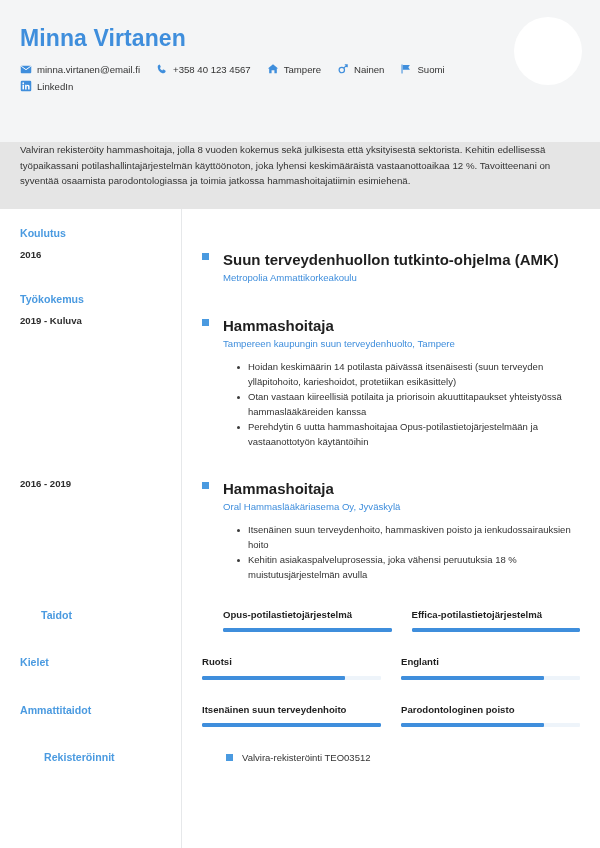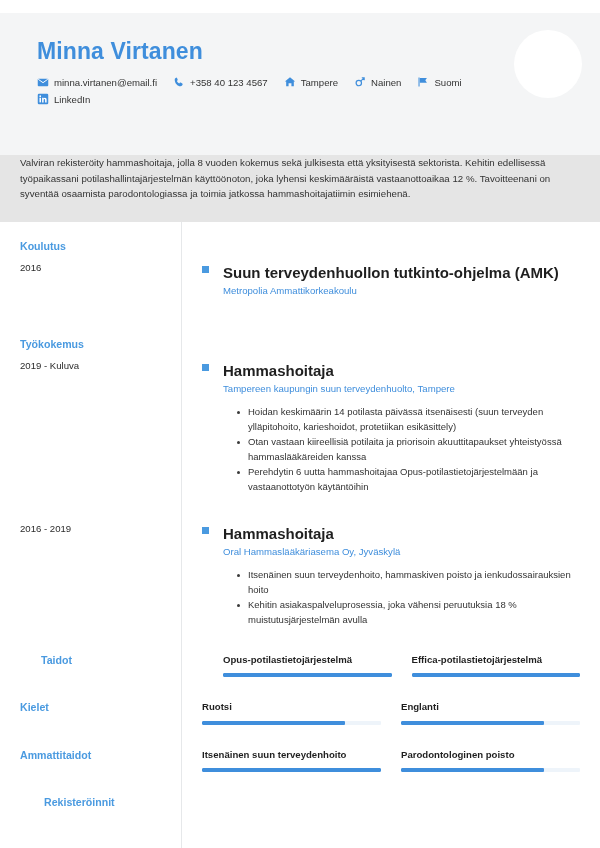--- a/index.html
+++ b/index.html
@@ -12,25 +12,24 @@
     height: 848px;
     font-family: "Liberation Sans", sans-serif;
     color: #2c2c2c;
     position: relative;
     overflow: hidden;
   }
 
   
   .header {
     background: #f4f5f6;
-    padding: 26px 20px 20px 37px;
+    padding: 26px 20px 20px 20px;
     position: relative;
     height: 142px;
     box-sizing: border-box;
-    margin-top: 13px;
   }
   .full-name {
     font-size: 23px;
     font-weight: bold;
     color: #3f8edc;
     letter-spacing: 0.1px;
     margin: 0 0 12px 0;
     line-height: 1.1;
   }
   .contact-rows {
@@ -112,21 +111,21 @@
   }
   .sec-title {
     font-size: 10.6px;
     font-weight: bold;
     color: #4a9ae0;
     margin: 0 0 9px 0;
     line-height: 1.2;
   }
   .sec-date {
     font-size: 9.6px;
-    font-weight: normal;
+    font-weight: bold;
     color: #2c2c2c;
     line-height: 1.3;
   }
   .sec-right {
     flex: 1;
     padding-left: 21px;
     box-sizing: border-box;
   }
 
   
@@ -302,21 +301,21 @@
   <div class="avatar"></div>
 </div>
 
 <div class="summary-band">
   <p class="summary-text">Valviran rekisteröity hammashoitaja, jolla 8 vuoden kokemus sekä julkisesta että yksityisestä sektorista. Kehitin edellisessä työpaikassani potilashallintajärjestelmän käyttöönoton, joka lyhensi keskimääräistä vastaanottoaikaa 12 %. Tavoitteenani on syventää osaamista parodontologiassa ja toimia jatkossa hammashoitajatiimin esimiehenä.</p>
 </div>
 
 <div class="body-area">
   <div class="divider-vert"></div>
 
-  <div class="section" style="margin-bottom:40px;">
+  <div class="section" style="margin-bottom:8px;">
     <div class="sec-left">
       <div class="sec-title">Koulutus</div>
       <div class="sec-date">2016</div>
     </div>
     <div class="sec-right" style="padding-top:22px;">
       <div class="entry">
         <span class="entry-marker"></span>
         <div class="entry-body">
           <div class="entry-title">Suun terveydenhuollon tutkinto-ohjelma (AMK)</div>
           <div class="entry-org">Metropolia Ammattikorkeakoulu</div>
@@ -428,15 +427,21 @@
           </div>
         </div>
       </div>
     </div>
   </div>
 
   <div class="section" style="margin-top:24px;padding-left:44px;">
     <div class="sec-left">
       <div class="sec-title">Rekisteröinnit</div>
     </div>
+    <div class="sec-right">
+      <div class="reg-item">
+        <span class="reg-marker"></span>
+        <span class="reg-text">Valvira-rekisteröinti TEO03512</span>
+      </div>
+    </div>
   </div>
 
 </div>
 
 </body></html>

